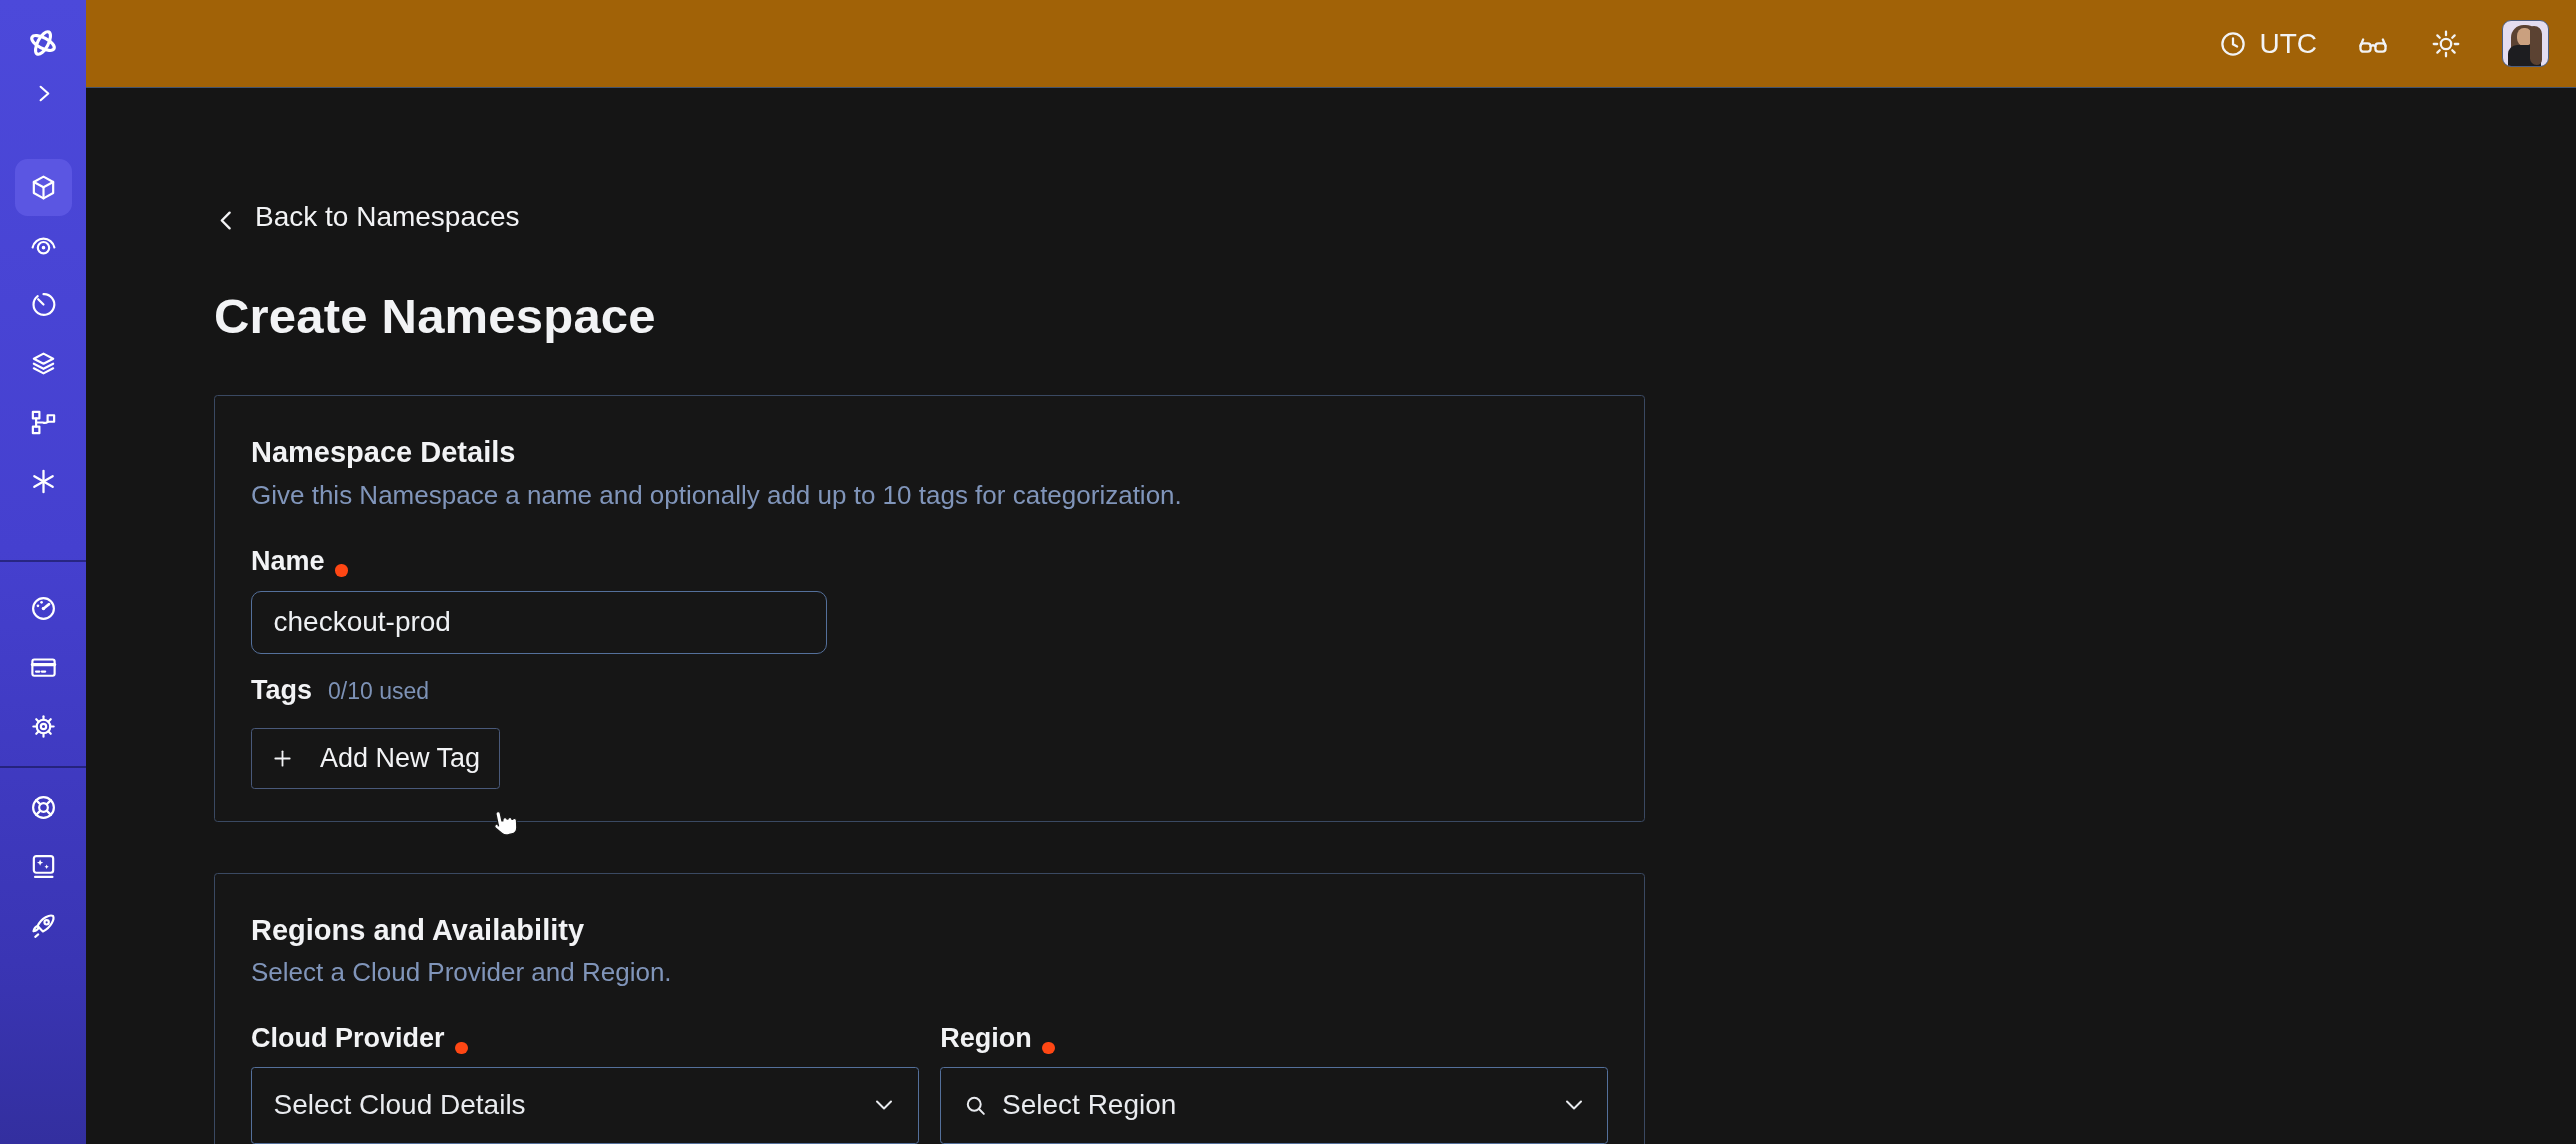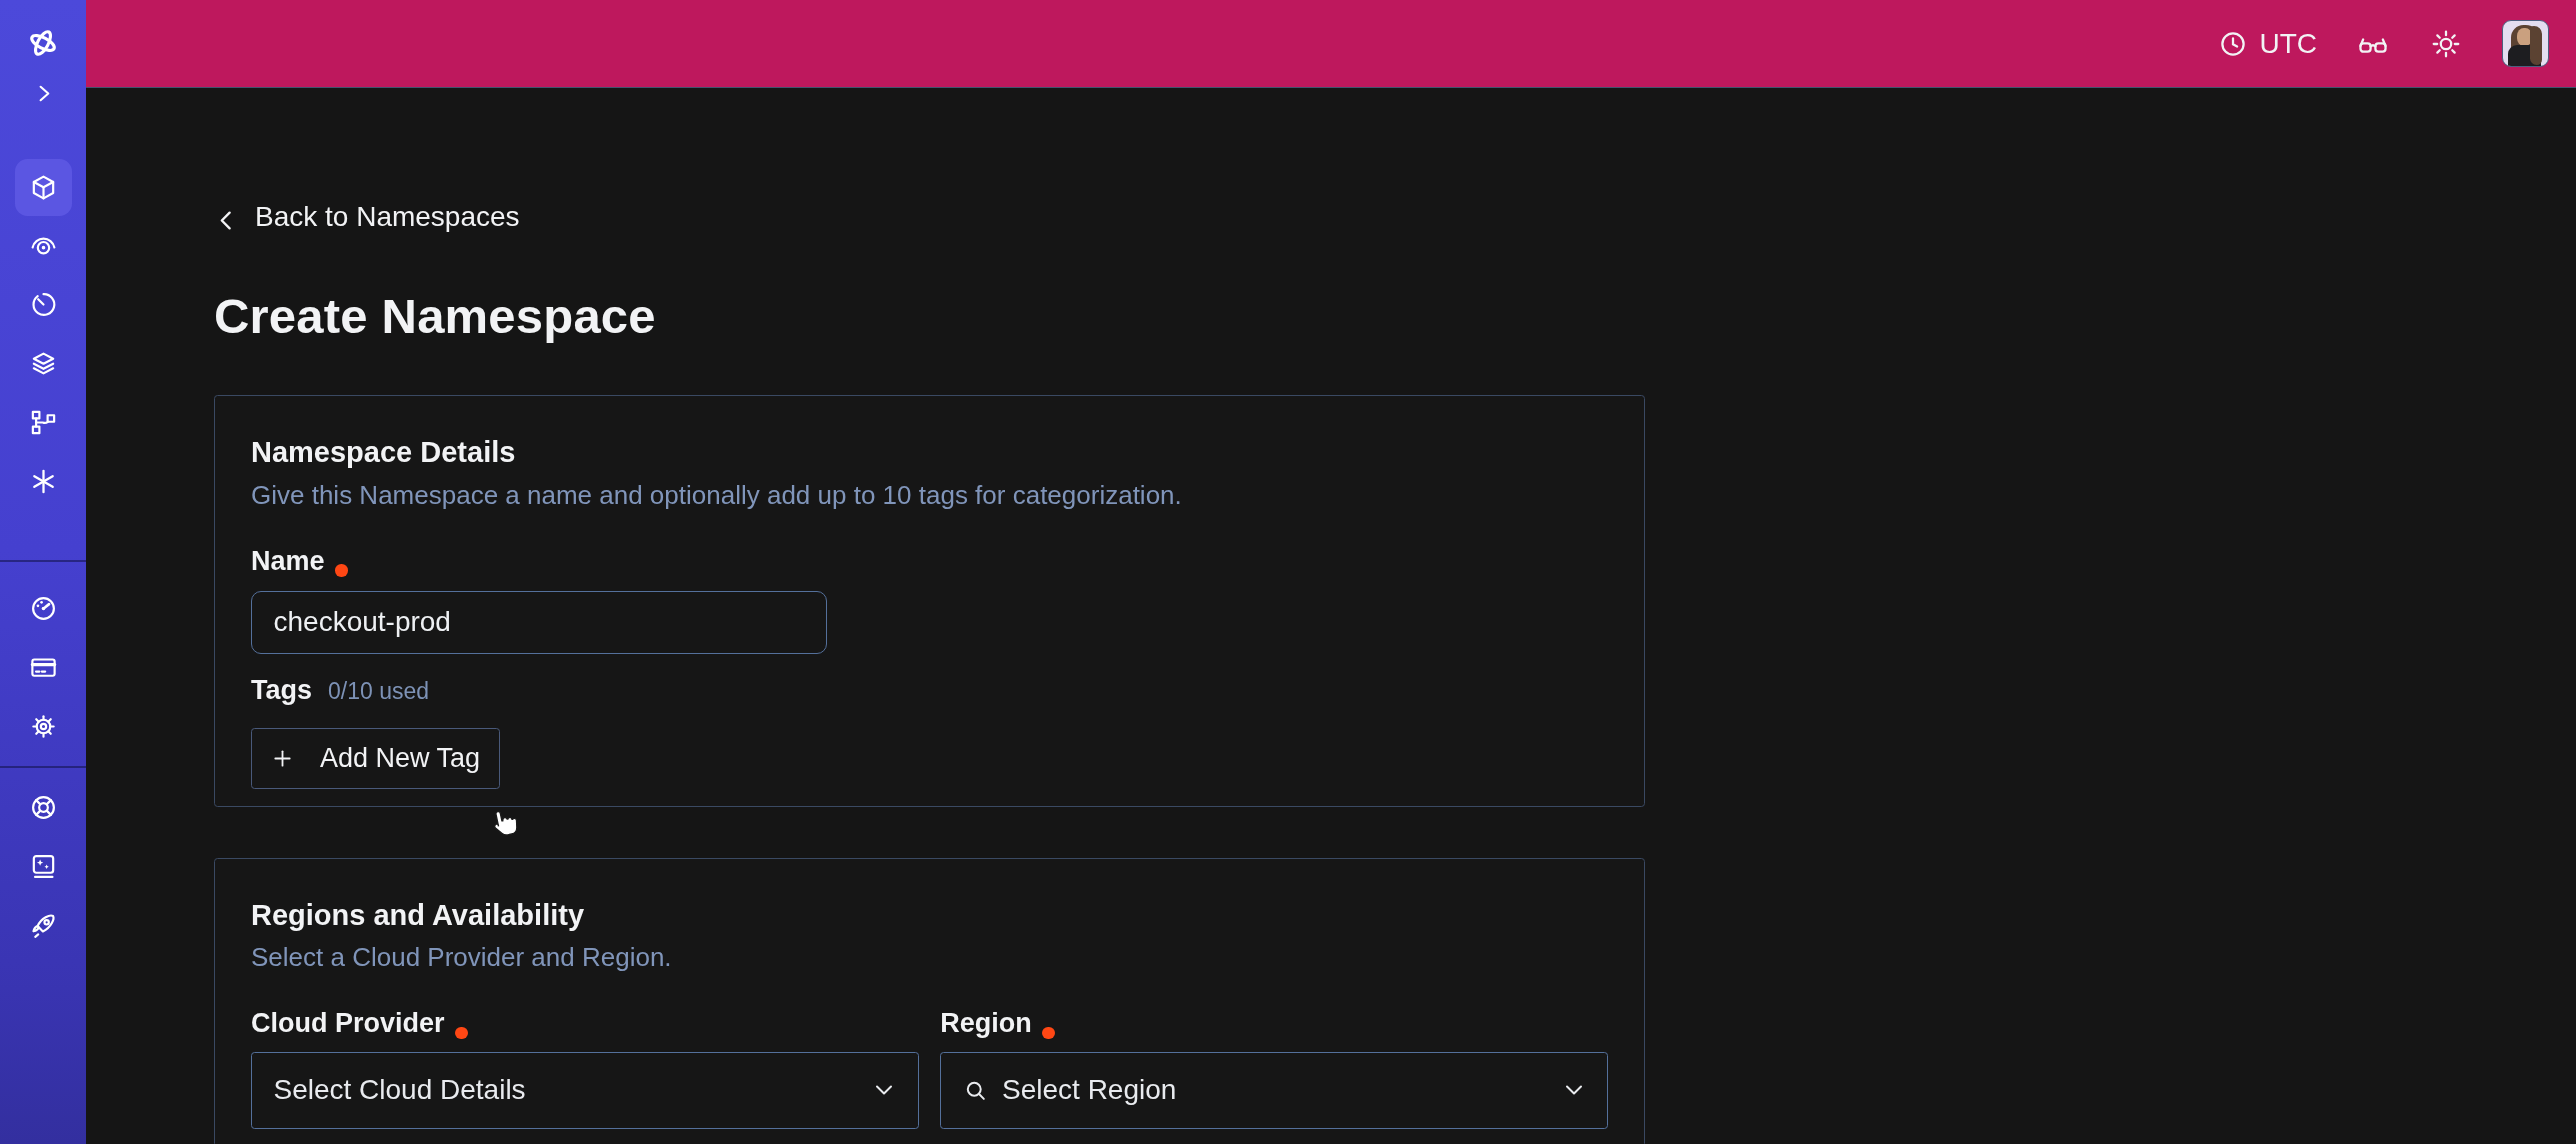--- a/index.html
+++ b/index.html
@@ -19,21 +19,21 @@
   .nav-item { width:57px; height:57px; border-radius:12.5px; display:flex; align-items:center;
     justify-content:center; color:#fff; background:transparent; border:none; cursor:pointer; }
   .nav-item.active { background:#5b56e2; }
   .nav-item svg { width:29px; height:29px; }
   .side-divider { width:86px; height:2.7px; background:rgba(16,16,70,.55); }
   .div1 { margin-top:50px; } .g2 { margin-top:18px; } .div2 { margin-top:10.7px; } .g3 { margin-top:10.7px; }
 
   
   .topbar { position:absolute; left:86px; top:0; width:2490px; height:88px;
     border-bottom:1.8px solid #42536e; display:flex; align-items:center;
-    justify-content:flex-end; gap:39px; padding-right:27px; background:#be185d; }
+    justify-content:flex-end; gap:39px; padding-right:27px; background:#a16207; }
   .tz-btn { display:flex; align-items:center; gap:11.6px; background:none; border:none;
     color:#f2f3f5; font-size:28px; cursor:pointer; font-family:inherit; }
   .icon-btn { background:none; border:none; color:#f2f3f5; cursor:pointer; width:34px; height:34px;
     display:flex; align-items:center; justify-content:center; }
   .icon-btn svg { width:32px; height:32px; }
   .avatar { width:47px; height:47px; border-radius:9px; border:1.8px solid #4d5e80; background:#e4ddf0;
     position:relative; overflow:hidden; cursor:pointer; padding:0; }
   .avatar .hair { position:absolute; left:8px; top:3.6px; width:29px; height:41px; background:#5b4232;
     border-radius:12.5px 14.3px 9px 10.7px; }
   .avatar .face { position:absolute; left:14.3px; top:7.2px; width:15px; height:18px; background:#caa07f;
@@ -42,21 +42,21 @@
     border-radius:9px 9px 0 0; }
 
   
   main { position:absolute; left:86px; top:88px; width:2490px; padding-left:128px; }
   .back-link { margin-top:113px; display:inline-flex; align-items:flex-end; gap:16px;
     color:#f2f3f5; font-size:28px; text-decoration:none; cursor:pointer; }
   .back-link svg { width:25px; height:25px; }
   h1.page-title { margin-top:52px; font-size:49px; font-weight:700; letter-spacing:0.2px; }
 
   .card { margin-top:51px; width:1431px; border:1.8px solid #3a4962; border-radius:3.6px;
-    padding:39px 36px 17px 36px; background:#161616; }
+    padding:39px 36px 32px 36px; background:#161616; }
   .card h2 { font-size:29px; font-weight:600; line-height:34px; }
   .card .desc { margin-top:10.7px; font-size:26px; line-height:30px; color:#8095ba; }
 
   .field-label-row { margin-top:36px; display:flex; align-items:flex-end; gap:10.7px; }
   .field-label { font-size:27px; font-weight:600; }
   .req-dot { width:12.5px; height:12.5px; border-radius:50%; background:#ff4714; margin-top:2.7px; }
 
   .text-input { margin-top:14px; display:block; width:576px; height:63px; background:transparent;
     border:1.8px solid #54709b; border-radius:10px; color:#eef0f3; font-size:28px;
     padding:0 21.5px; font-family:inherit; outline:none; }

